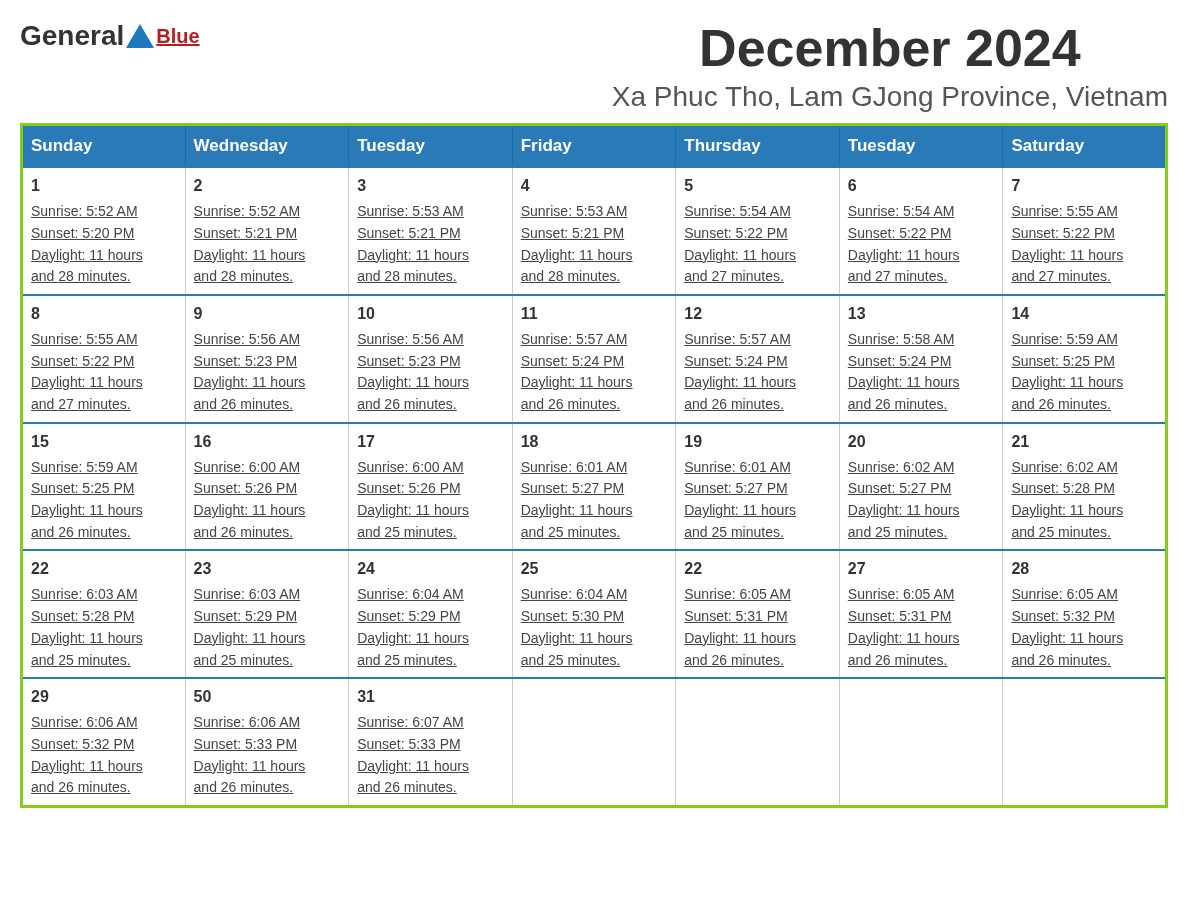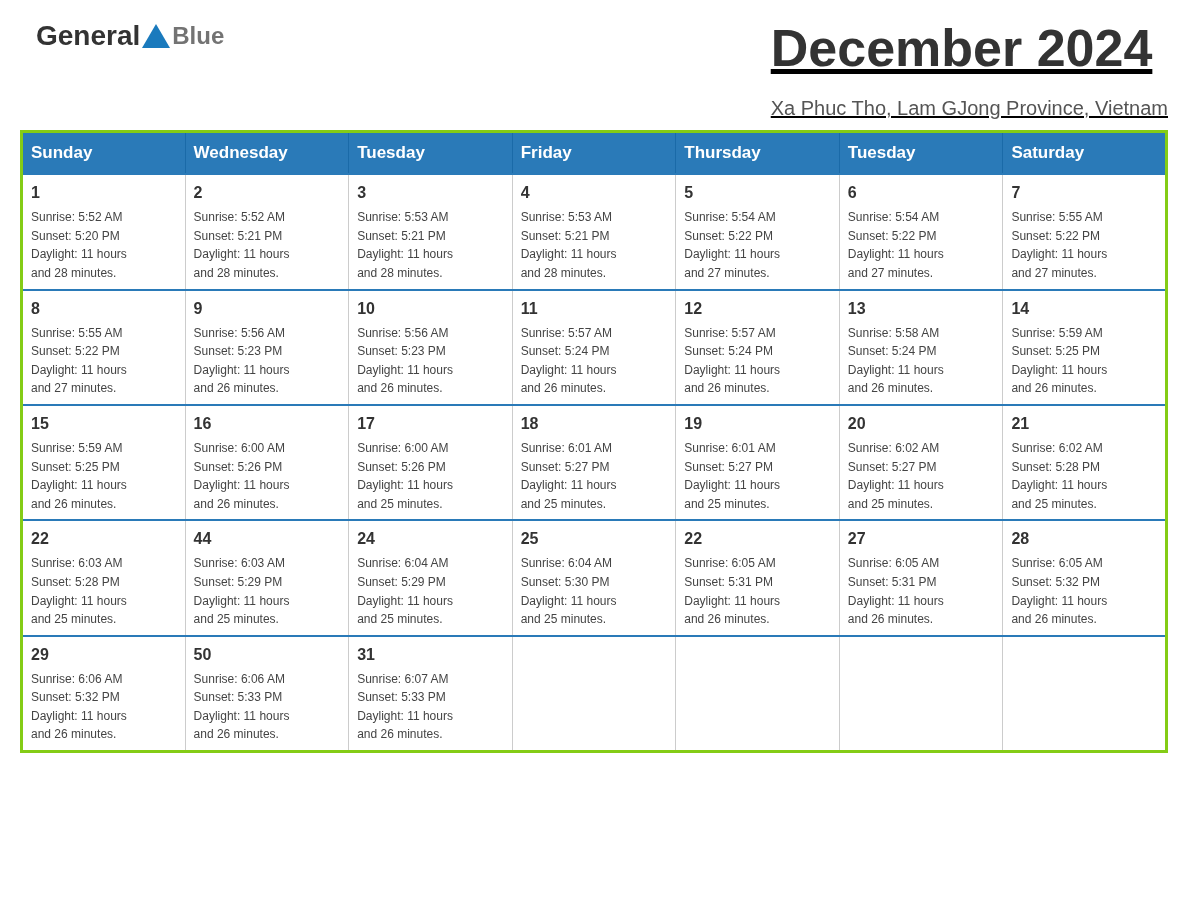--- a/index.html
+++ b/index.html
@@ -13,58 +13,57 @@
     .header-section {
       display: flex;
       align-items: flex-start;
       justify-content: space-between;
       margin-bottom: 10px;
     }
     .logo-area {
       display: flex;
       flex-direction: column;
       align-items: flex-end;
-      margin-left: 16px;
     }
     .logo-text {
       display: flex;
       align-items: center;
       font-size: 28px;
       font-weight: bold;
       color: #333;
     }
     .logo-general { color: #333; }
     .logo-triangle {
       width: 0;
       height: 0;
       border-left: 14px solid transparent;
       border-right: 14px solid transparent;
       border-bottom: 24px solid #1a7abd;
       display: inline-block;
       margin: 0 2px;
     }
     .logo-blue {
-      color: #737373;
-      font-size: 24px;
-      font-weight: bold;
+      color: #b91c1c;
+      font-size: 20px;
+      font-weight: bold;
+      text-decoration: underline;
     }
     .title-area {
-      text-align: left;
-      text-decoration: underline;
+      text-align: center;
     }
     .month-title {
       font-size: 52px;
       font-weight: bold;
       color: #333;
       line-height: 1.1;
     }
     .location-subtitle {
-      font-size: 20px;
+      font-size: 28px;
       color: #555;
-      margin-top: 20px;
+      margin-top: 4px;
     }
     .calendar-table {
       width: 100%;
       border-collapse: collapse;
       border: 3px solid #84cc16;
     }
     .calendar-table th {
       background-color: #2a7ab8;
       color: #fff;
       font-size: 17px;
@@ -85,22 +84,23 @@
     }
     .day-number {
       font-size: 16px;
       font-weight: bold;
       color: #333;
       display: block;
       margin-bottom: 3px;
     }
     .day-info {
       color: #444;
-      font-size: 12px;
+      font-size: 14px;
       line-height: 1.55;
+      text-decoration: underline;
     }
     tr {
       border-bottom: 2px solid #2a7ab8;
     }
     td.empty {
       background: #fff;
     }
   </style>
 </head>
 <body>
@@ -287,21 +287,21 @@
       </tr>
       <tr>
         <td>
           <span class="day-number">22</span>
           <div class="day-info" style="white-space: pre-line;">Sunrise: 6:03 AM
 Sunset: 5:28 PM
 Daylight: 11 hours
 and 25 minutes.</div>
         </td>
         <td>
-          <span class="day-number">44</span>
+          <span class="day-number">23</span>
           <div class="day-info" style="white-space: pre-line;">Sunrise: 6:03 AM
 Sunset: 5:29 PM
 Daylight: 11 hours
 and 25 minutes.</div>
         </td>
         <td>
           <span class="day-number">24</span>
           <div class="day-info" style="white-space: pre-line;">Sunrise: 6:04 AM
 Sunset: 5:29 PM
 Daylight: 11 hours

